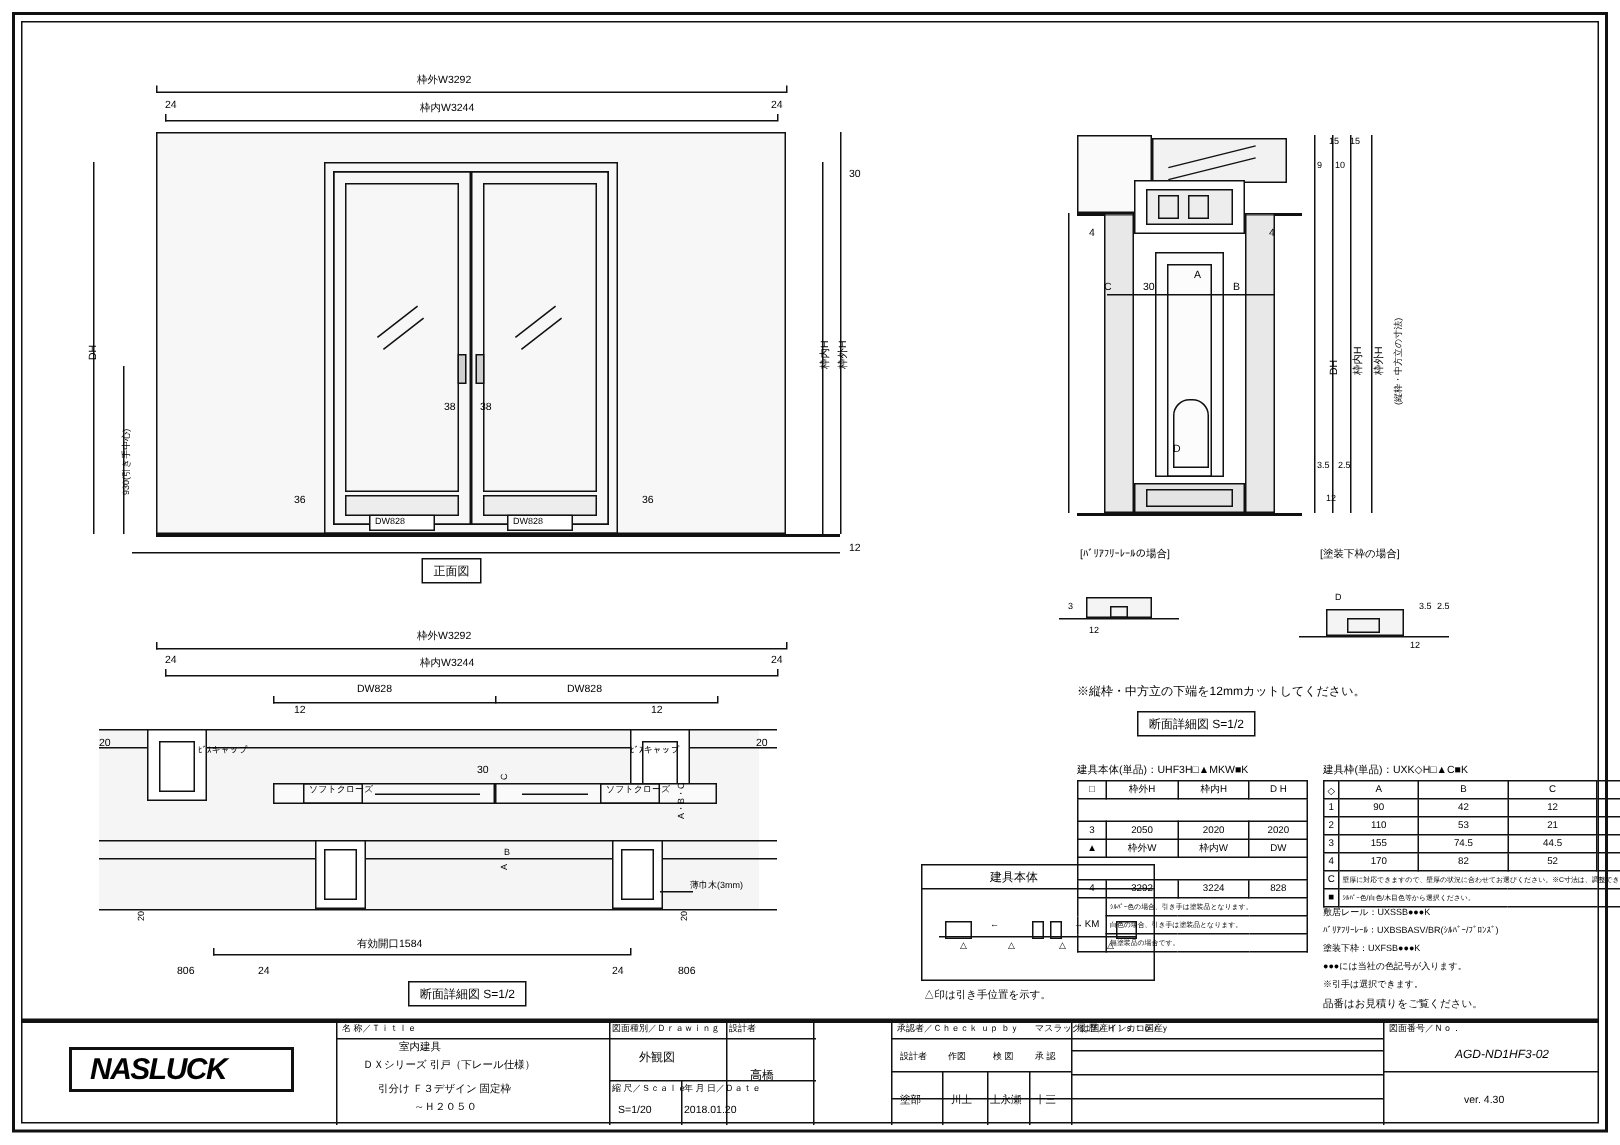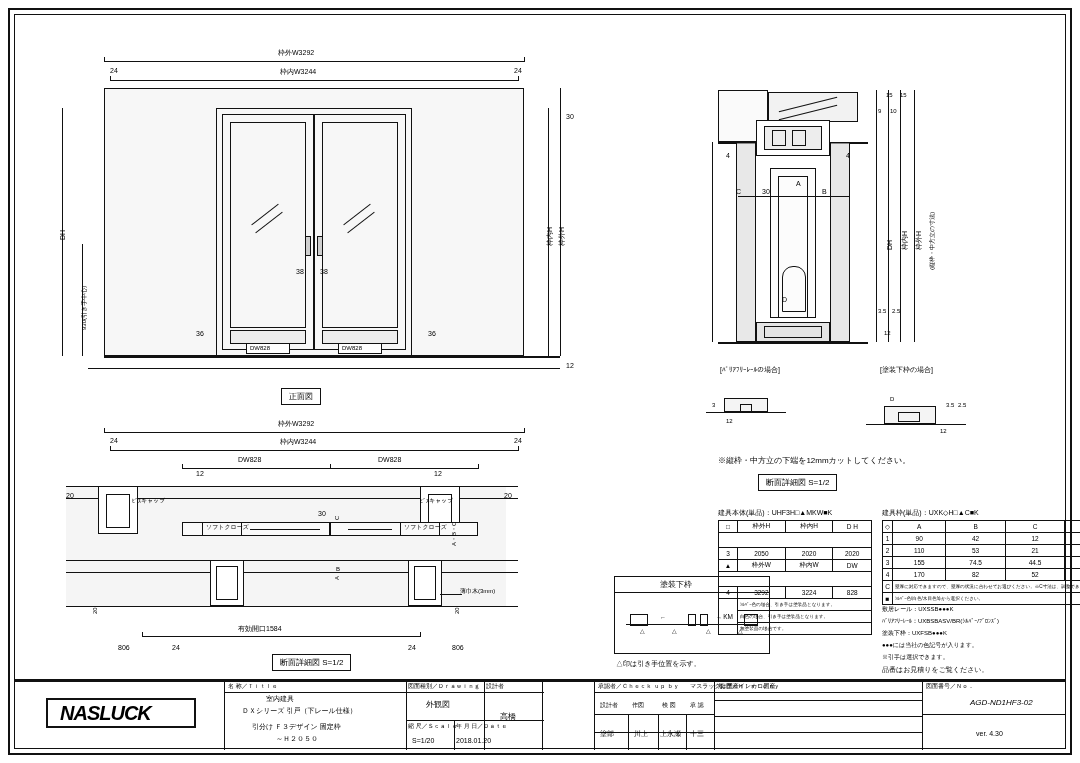--- a/index.html
+++ b/index.html
@@ -93,21 +93,21 @@
     <div class="vtext" style="left:545px;top:246px;">枠内H</div>
     <div class="vtext" style="left:557px;top:246px;">枠外H</div>
     <div class="dimtxt" style="left:566px;top:113px;">30</div>
     <div class="dimtxt" style="left:566px;top:362px;">12</div>
 
     <div class="ln vl" style="left:62px;top:108px;height:248px;"></div>
     <div class="vtext" style="left:59px;top:240px;">DH</div>
     <div class="ln vl" style="left:82px;top:244px;height:112px;"></div>
     <div class="vtext6" style="left:80px;top:330px;">930(引き手中心)</div>
 
-    <div class="cap ctr" style="left:281px;top:388px;">正面図</div>
+    <div class="cap ctr" style="left:281px;top:372px;">正面図</div>
   </div>
 
   <div>
     <div class="arrowline" style="left:104px;top:432px;width:420px;"></div>
     <div class="tick" style="left:104px;top:428px;"></div>
     <div class="tick" style="left:524px;top:428px;"></div>
     <div class="dimtxt" style="left:278px;top:419px;">枠外W3292</div>
 
     <div class="arrowline" style="left:110px;top:450px;width:408px;"></div>
     <div class="tick" style="left:110px;top:446px;"></div>
@@ -177,21 +177,21 @@
     <div class="dimtxt" style="left:172px;top:644px;">24</div>
     <div class="dimtxt" style="left:408px;top:644px;">24</div>
     <div class="dimtxt" style="left:452px;top:644px;">806</div>
 
     <div class="cap ctr" style="left:272px;top:654px;">断面詳細図 S=1/2</div>
   </div>
 
   <div>
     <div class="box" style="left:614px;top:576px;width:156px;height:78px;"></div>
     <div class="ln hl" style="left:614px;top:592px;width:156px;"></div>
-    <div class="lbl8 ctr" style="left:660px;top:580px;">塗装下枠</div>
+    <div class="lbl8 ctr" style="left:660px;top:580px;">建具本体</div>
     <div class="ln hl" style="left:626px;top:624px;width:132px;"></div>
     <div class="box" style="left:630px;top:614px;width:18px;height:12px;"></div>
     <div class="box" style="left:688px;top:614px;width:8px;height:12px;"></div>
     <div class="box" style="left:700px;top:614px;width:8px;height:12px;"></div>
     <div class="box" style="left:744px;top:614px;width:14px;height:12px;"></div>
     <div class="lbl6" style="left:660px;top:614px;">←</div>
     <div class="lbl6" style="left:716px;top:614px;">→</div>
     <div class="lbl6" style="left:672px;top:628px;">△</div>
     <div class="lbl6" style="left:706px;top:628px;">△</div>
     <div class="lbl6" style="left:640px;top:628px;">△</div>

